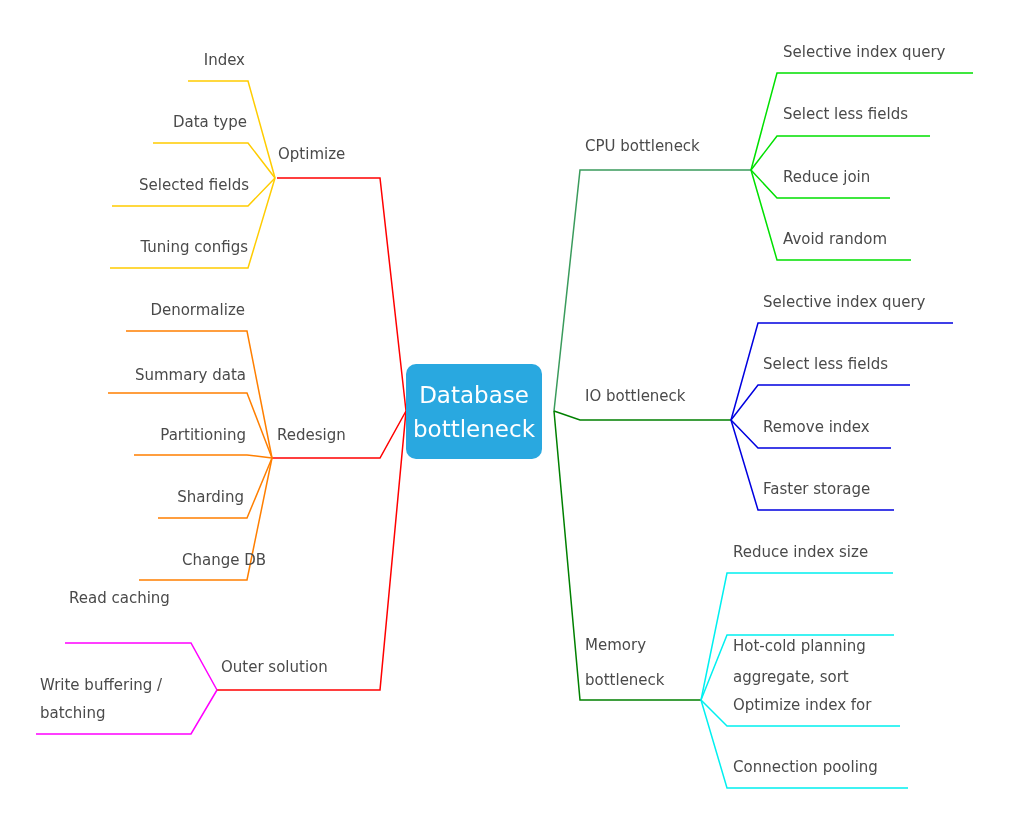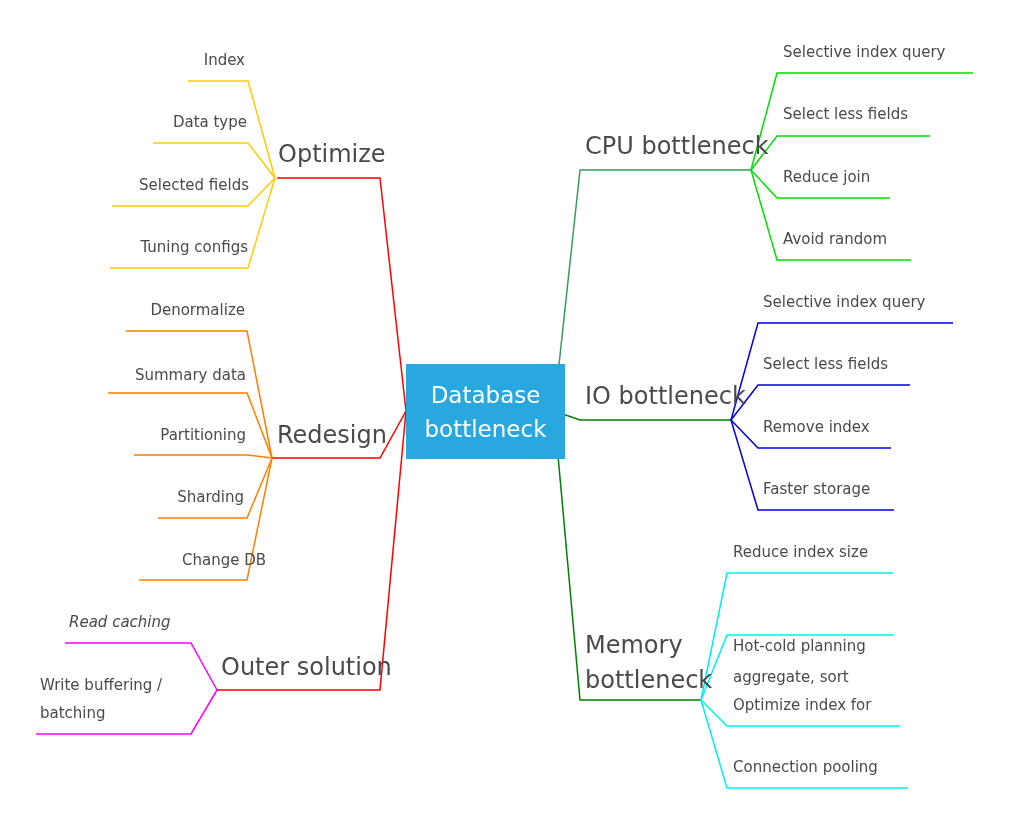--- a/index.html
+++ b/index.html
@@ -1,26 +1,26 @@
 <!DOCTYPE html>
 <html><head>
 <meta charset="utf-8">
 <style>
   html, body { margin: 0; padding: 0; background: #ffffff; }
   body { width: 1010px; height: 825px; position: relative; overflow: hidden;
          font-family: "DejaVu Sans", sans-serif; }
   #mindmap { position: absolute; left: 0; top: 0; width: 1010px; height: 825px; }
   .center-box {
-    position: absolute; left: 406px; top: 364px; width: 159px; height: 95px;
-    background: #29a8e0; border-radius: 0; color: #ffffff;
+    position: absolute; left: 406px; top: 364px; width: 136px; height: 95px;
+    background: #29a8e0; border-radius: 10px; color: #ffffff;
     display: flex; flex-direction: column; align-items: center; justify-content: center;
     font-size: 23px; line-height: 34px; text-align: center;
   }
   .lbl { position: absolute; color: #4a4a4a; white-space: nowrap; }
-  .lbl.main { font-size: 24px; line-height: 28px; }
+  .lbl.main { font-size: 15px; line-height: 28px; }
   .lbl.leaf { font-size: 15px; line-height: 28px; }
   .lbl.right-align { text-align: right; }
 </style>
 </head>
 <body>
 
 <svg id="mindmap" xmlns="http://www.w3.org/2000/svg" width="1010" height="825" viewBox="0 0 1010 825">
 
   <g id="left-trunk" fill="none" stroke-width="1.5">
     <polyline points="406,411 380,178 277,178" stroke="#ff0000"></polyline>
@@ -89,21 +89,21 @@
 <div class="lbl leaf right-align" style="right:763px; top:108px;">Data type</div>
 <div class="lbl leaf right-align" style="right:761px; top:171px;">Selected fields</div>
 <div class="lbl leaf right-align" style="right:762px; top:233px;">Tuning configs</div>
 
 <div class="lbl leaf right-align" style="right:765px; top:296px;">Denormalize</div>
 <div class="lbl leaf right-align" style="right:764px; top:361px;">Summary data</div>
 <div class="lbl leaf right-align" style="right:764px; top:421px;margin-left:32px;">Partitioning</div>
 <div class="lbl leaf right-align" style="right:766px; top:483px;">Sharding</div>
 <div class="lbl leaf right-align" style="right:744px; top:546px;">Change DB</div>
 
-<div class="lbl leaf" style="left:69px; top:608px;font-style:italic;">Read caching</div>
+<div class="lbl leaf" style="left:69px; top:584px;">Read caching</div>
 <div class="lbl leaf" style="left:40px; top:671px;">
   <div>Write buffering /</div>
   <div>batching</div>
 </div>
 
 <div class="lbl main" style="left:585px; top:132px;">CPU bottleneck</div>
 <div class="lbl main" style="left:585px; top:382px;">IO bottleneck</div>
 <div class="lbl main" style="left:585px; top:628px; line-height:35px;">
   <div>Memory</div>
   <div>bottleneck</div>

